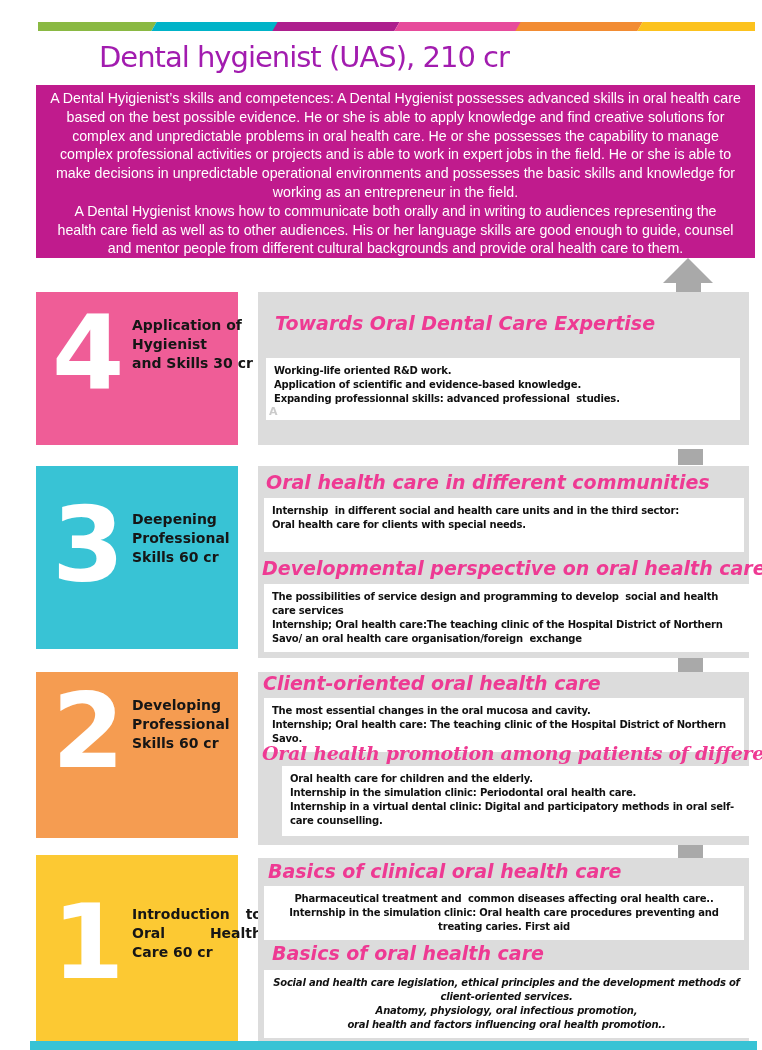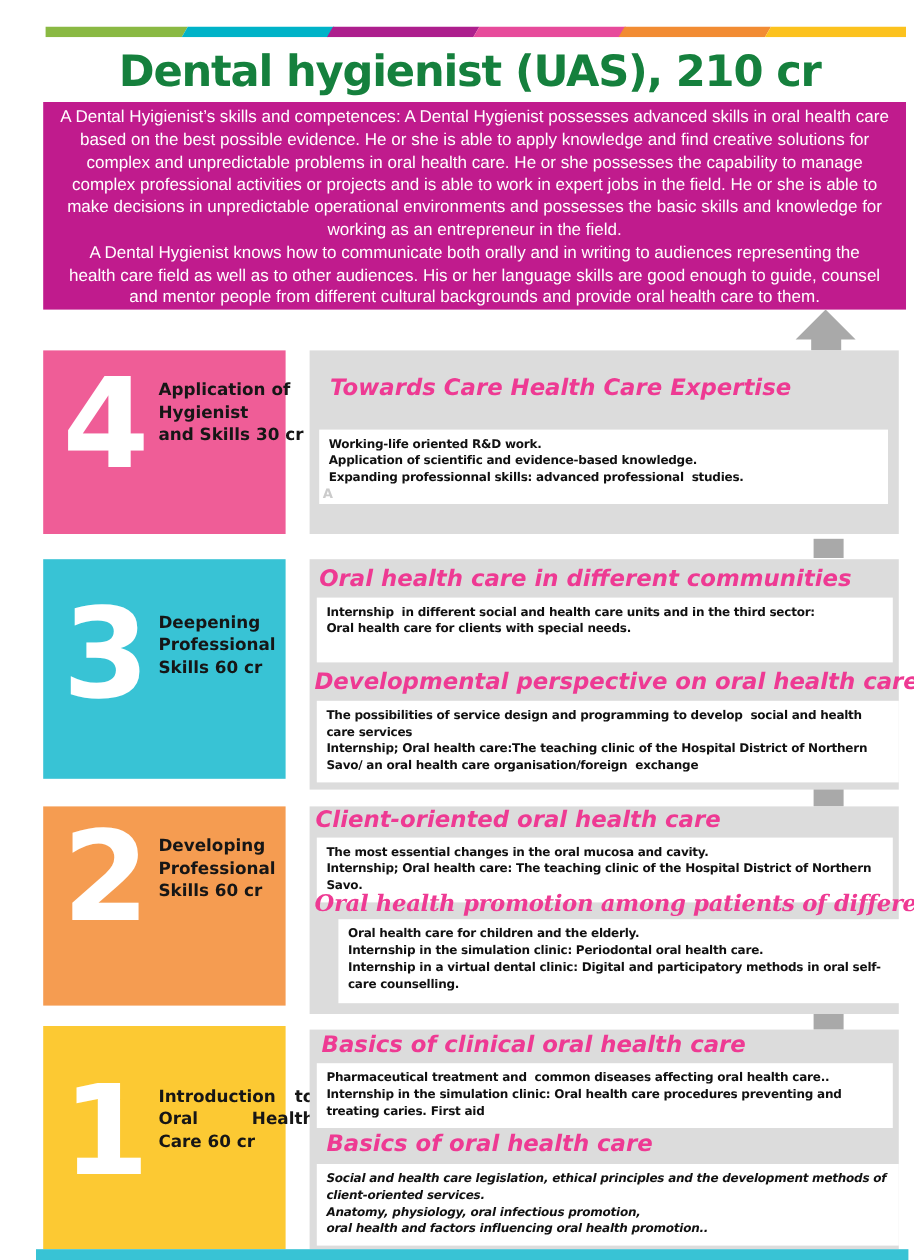--- a/index.html
+++ b/index.html
@@ -5,22 +5,22 @@
   html,body{margin:0;padding:0;background:#fff;}
   .canvas{position:relative;width:762px;height:1050px;background:#fff;overflow:hidden;
           font-family:"DejaVu Sans",sans-serif;}
 
   
   .topbar{position:absolute;left:38px;top:22px;width:717px;height:9px;display:flex;overflow:hidden;}
   .topbar span{flex:1;transform:skewX(-30deg);}
   .topbar span:first-child{margin-left:-6px;}
   .topbar span:last-child{margin-right:-6px;}
 
-  .title{position:absolute;left:99px;top:40px;font-size:36px;font-weight:bold;
-         color:#15803d;letter-spacing:-1px;white-space:nowrap;}
+  .title{position:absolute;left:99px;top:40px;font-size:29px;font-weight:normal;
+         color:#a21caf;letter-spacing:-1px;white-space:nowrap;}
 
   
   .hero{position:absolute;left:36px;top:85px;width:719px;height:173px;box-sizing:border-box;
         color:#fff;text-align:center;font-family:"Liberation Sans",sans-serif;
         font-size:14.2px;line-height:18.8px;padding-top:4px;}
   .hero div{white-space:pre-wrap;}
 
   
   .arrow-head{position:absolute;left:663px;top:258px;width:0;height:0;
               border-left:25px solid transparent;border-right:25px solid transparent;
@@ -57,21 +57,21 @@
   #pn2{top:672px;height:173px}
   #pn1{top:858px;height:183px}
 
   .heading{position:absolute;color:#ee3a93;font-weight:bold;font-style:italic;
            font-size:19px;white-space:nowrap;}
   .heading.script{font-family:"DejaVu Serif",serif;font-size:19px;letter-spacing:-0.3px;}
 
   .wbox{position:absolute;background:#fff;padding:6px 8px;font-size:10px;font-weight:bold;
         color:#111;line-height:14px;letter-spacing:-0.2px;}
   .wbox div{white-space:pre-wrap;}
-  .wbox.center{text-align:left;}
+  .wbox.center{text-align:center;}
 
   
   #pn4 .heading{left:17px;top:20px;}
   #pn4 .wbox{left:8px;top:66px;width:458px;min-height:50px;}
   .stray{position:absolute;left:3px;bottom:1px;color:#cbcbcb;font-size:11px;}
 
   #pn3 .h1{left:8px;top:5px;}
   #pn3 .b1{left:6px;top:32px;width:464px;min-height:42px;}
   #pn3 .h2{left:4px;top:91px;}
   #pn3 .b2{left:6px;top:118px;width:469px;min-height:54px;}
@@ -124,21 +124,21 @@
 
   <div class="level-box" id="lv4" style="background: rgb(239, 93, 151);">
     <div class="level-num">4</div>
     <div class="level-label">
       <div>Application of</div>
       <div>Hygienist</div>
       <div>and Skills 30 cr</div>
     </div>
   </div>
   <div class="panel" id="pn4">
-    <div class="heading">Towards Care Health Care Expertise</div>
+    <div class="heading">Towards Oral Dental Care Expertise</div>
     <div class="wbox">
       <div>Working-life oriented R&amp;D work.</div>
       <div>Application of scientific and evidence-based knowledge.</div>
       <div>Expanding professionnal skills: advanced professional  studies.</div>
       <div class="stray">A</div>
     </div>
   </div>
 
   <div class="level-box" id="lv3" style="background: rgb(56, 195, 213);">
     <div class="level-num">3</div>

